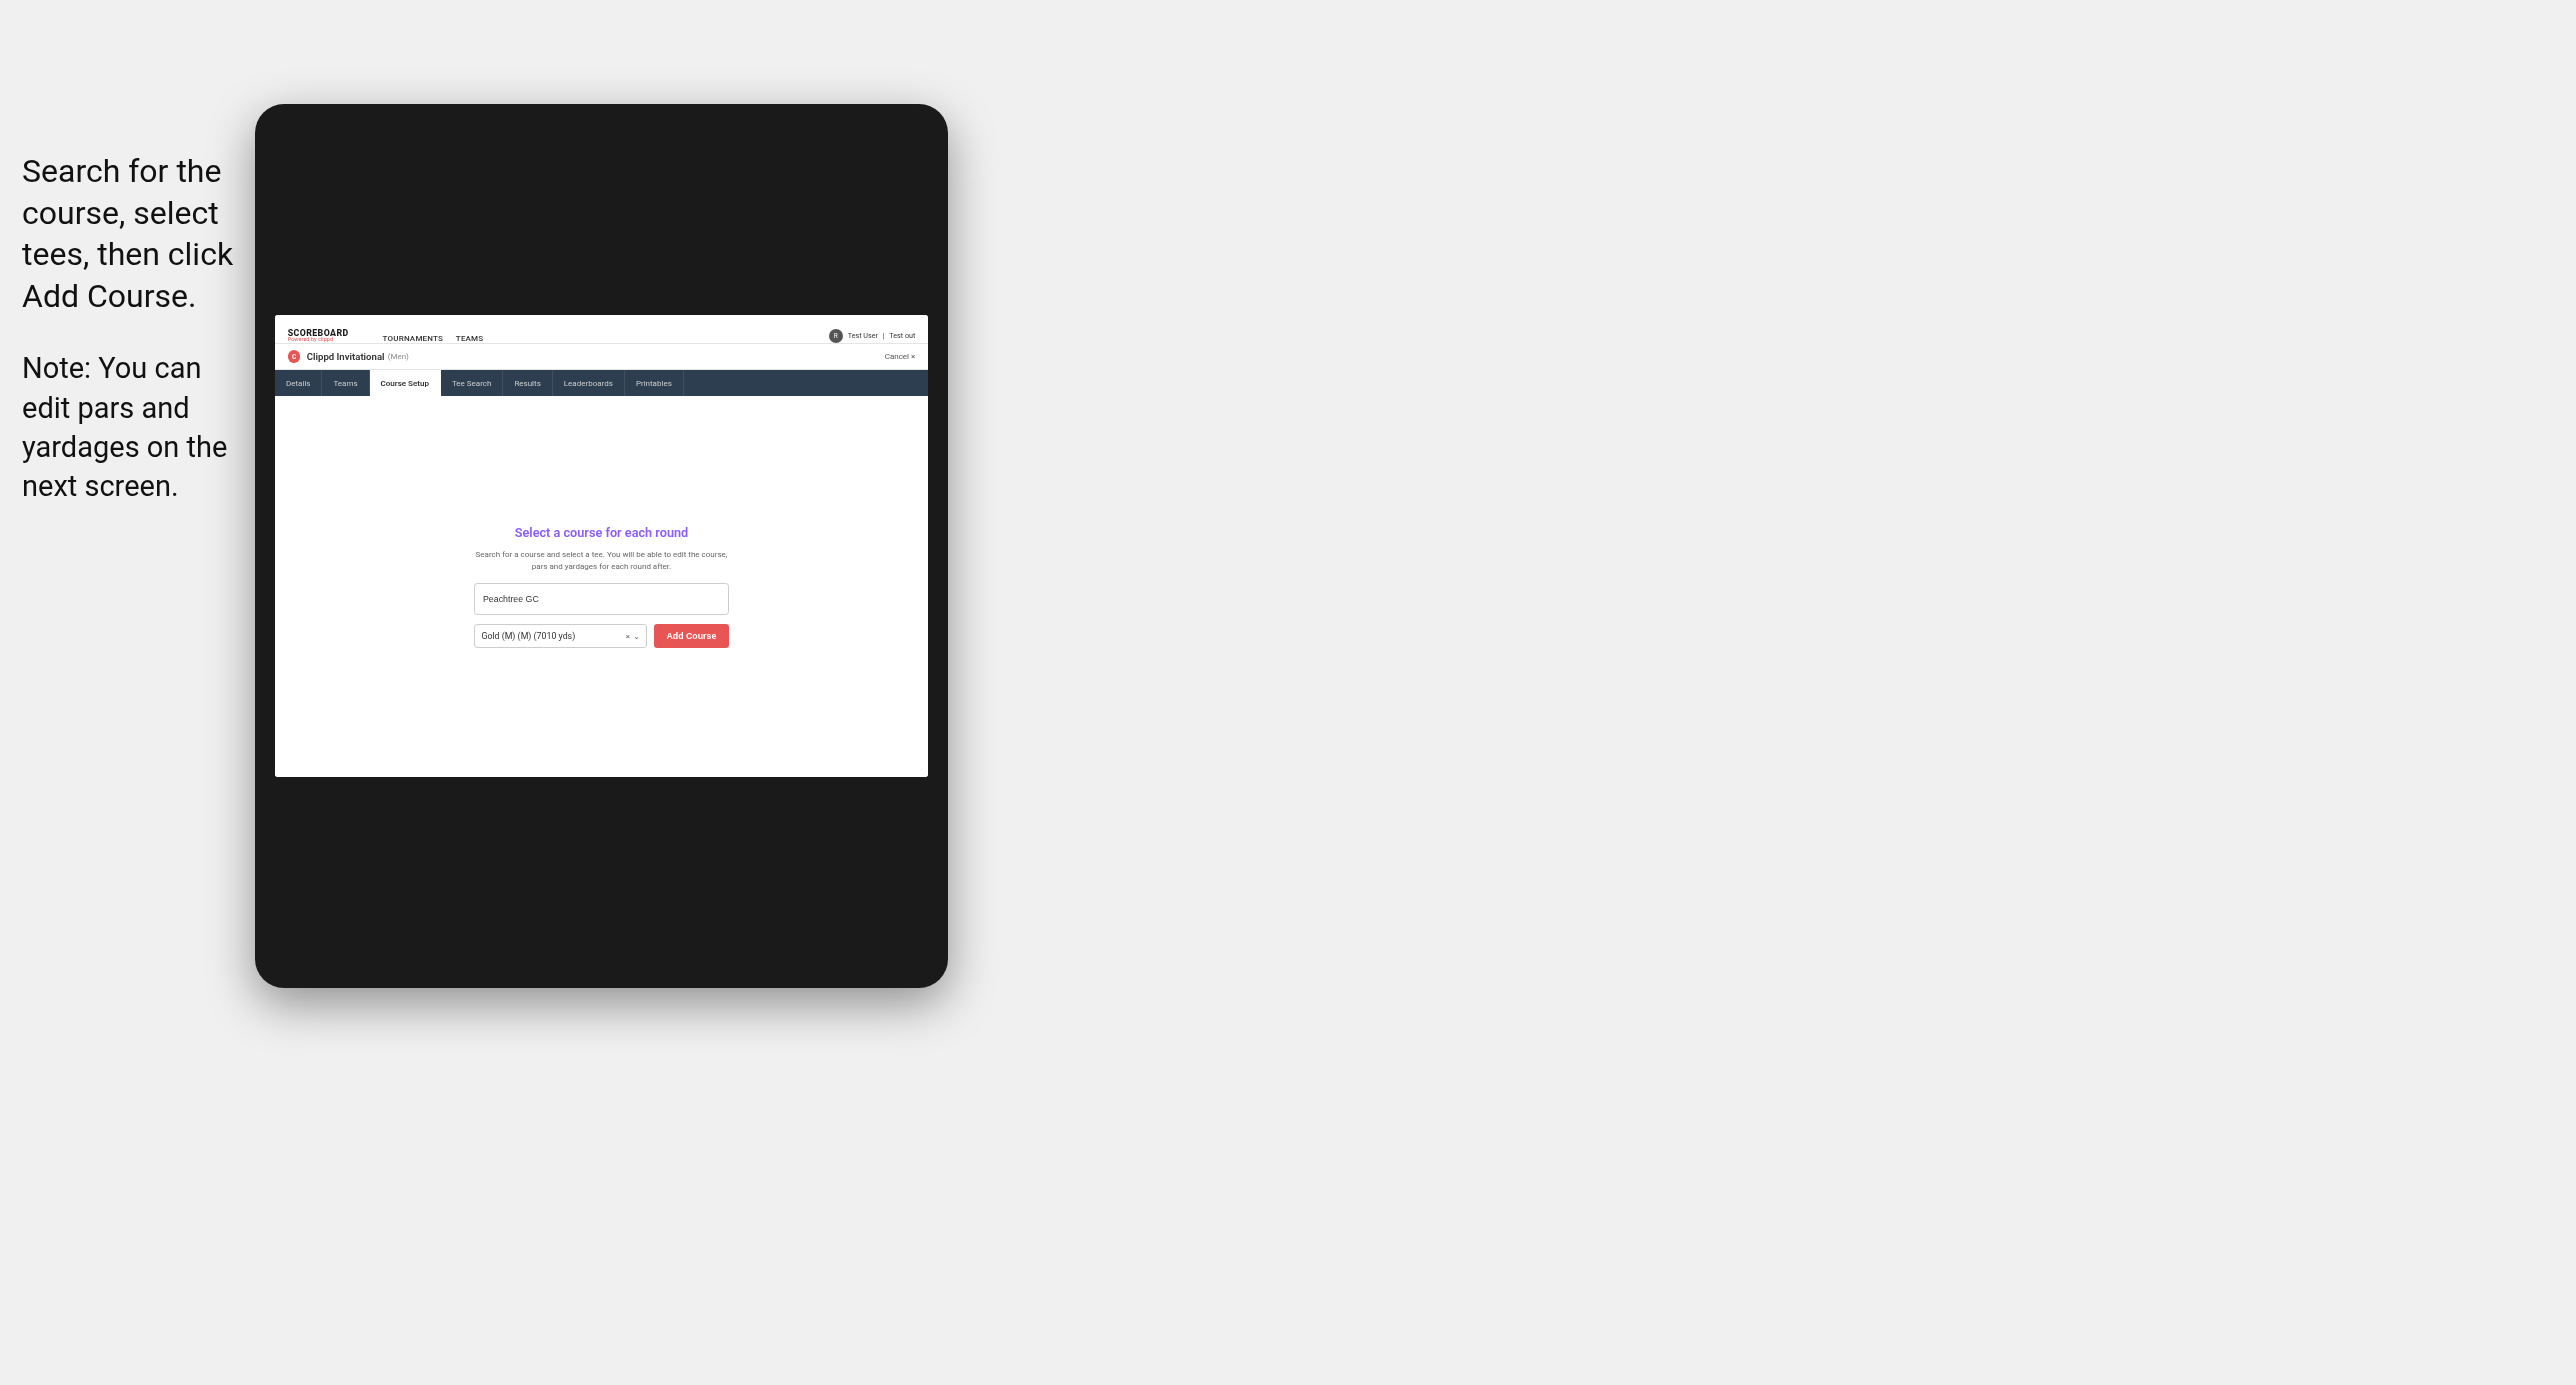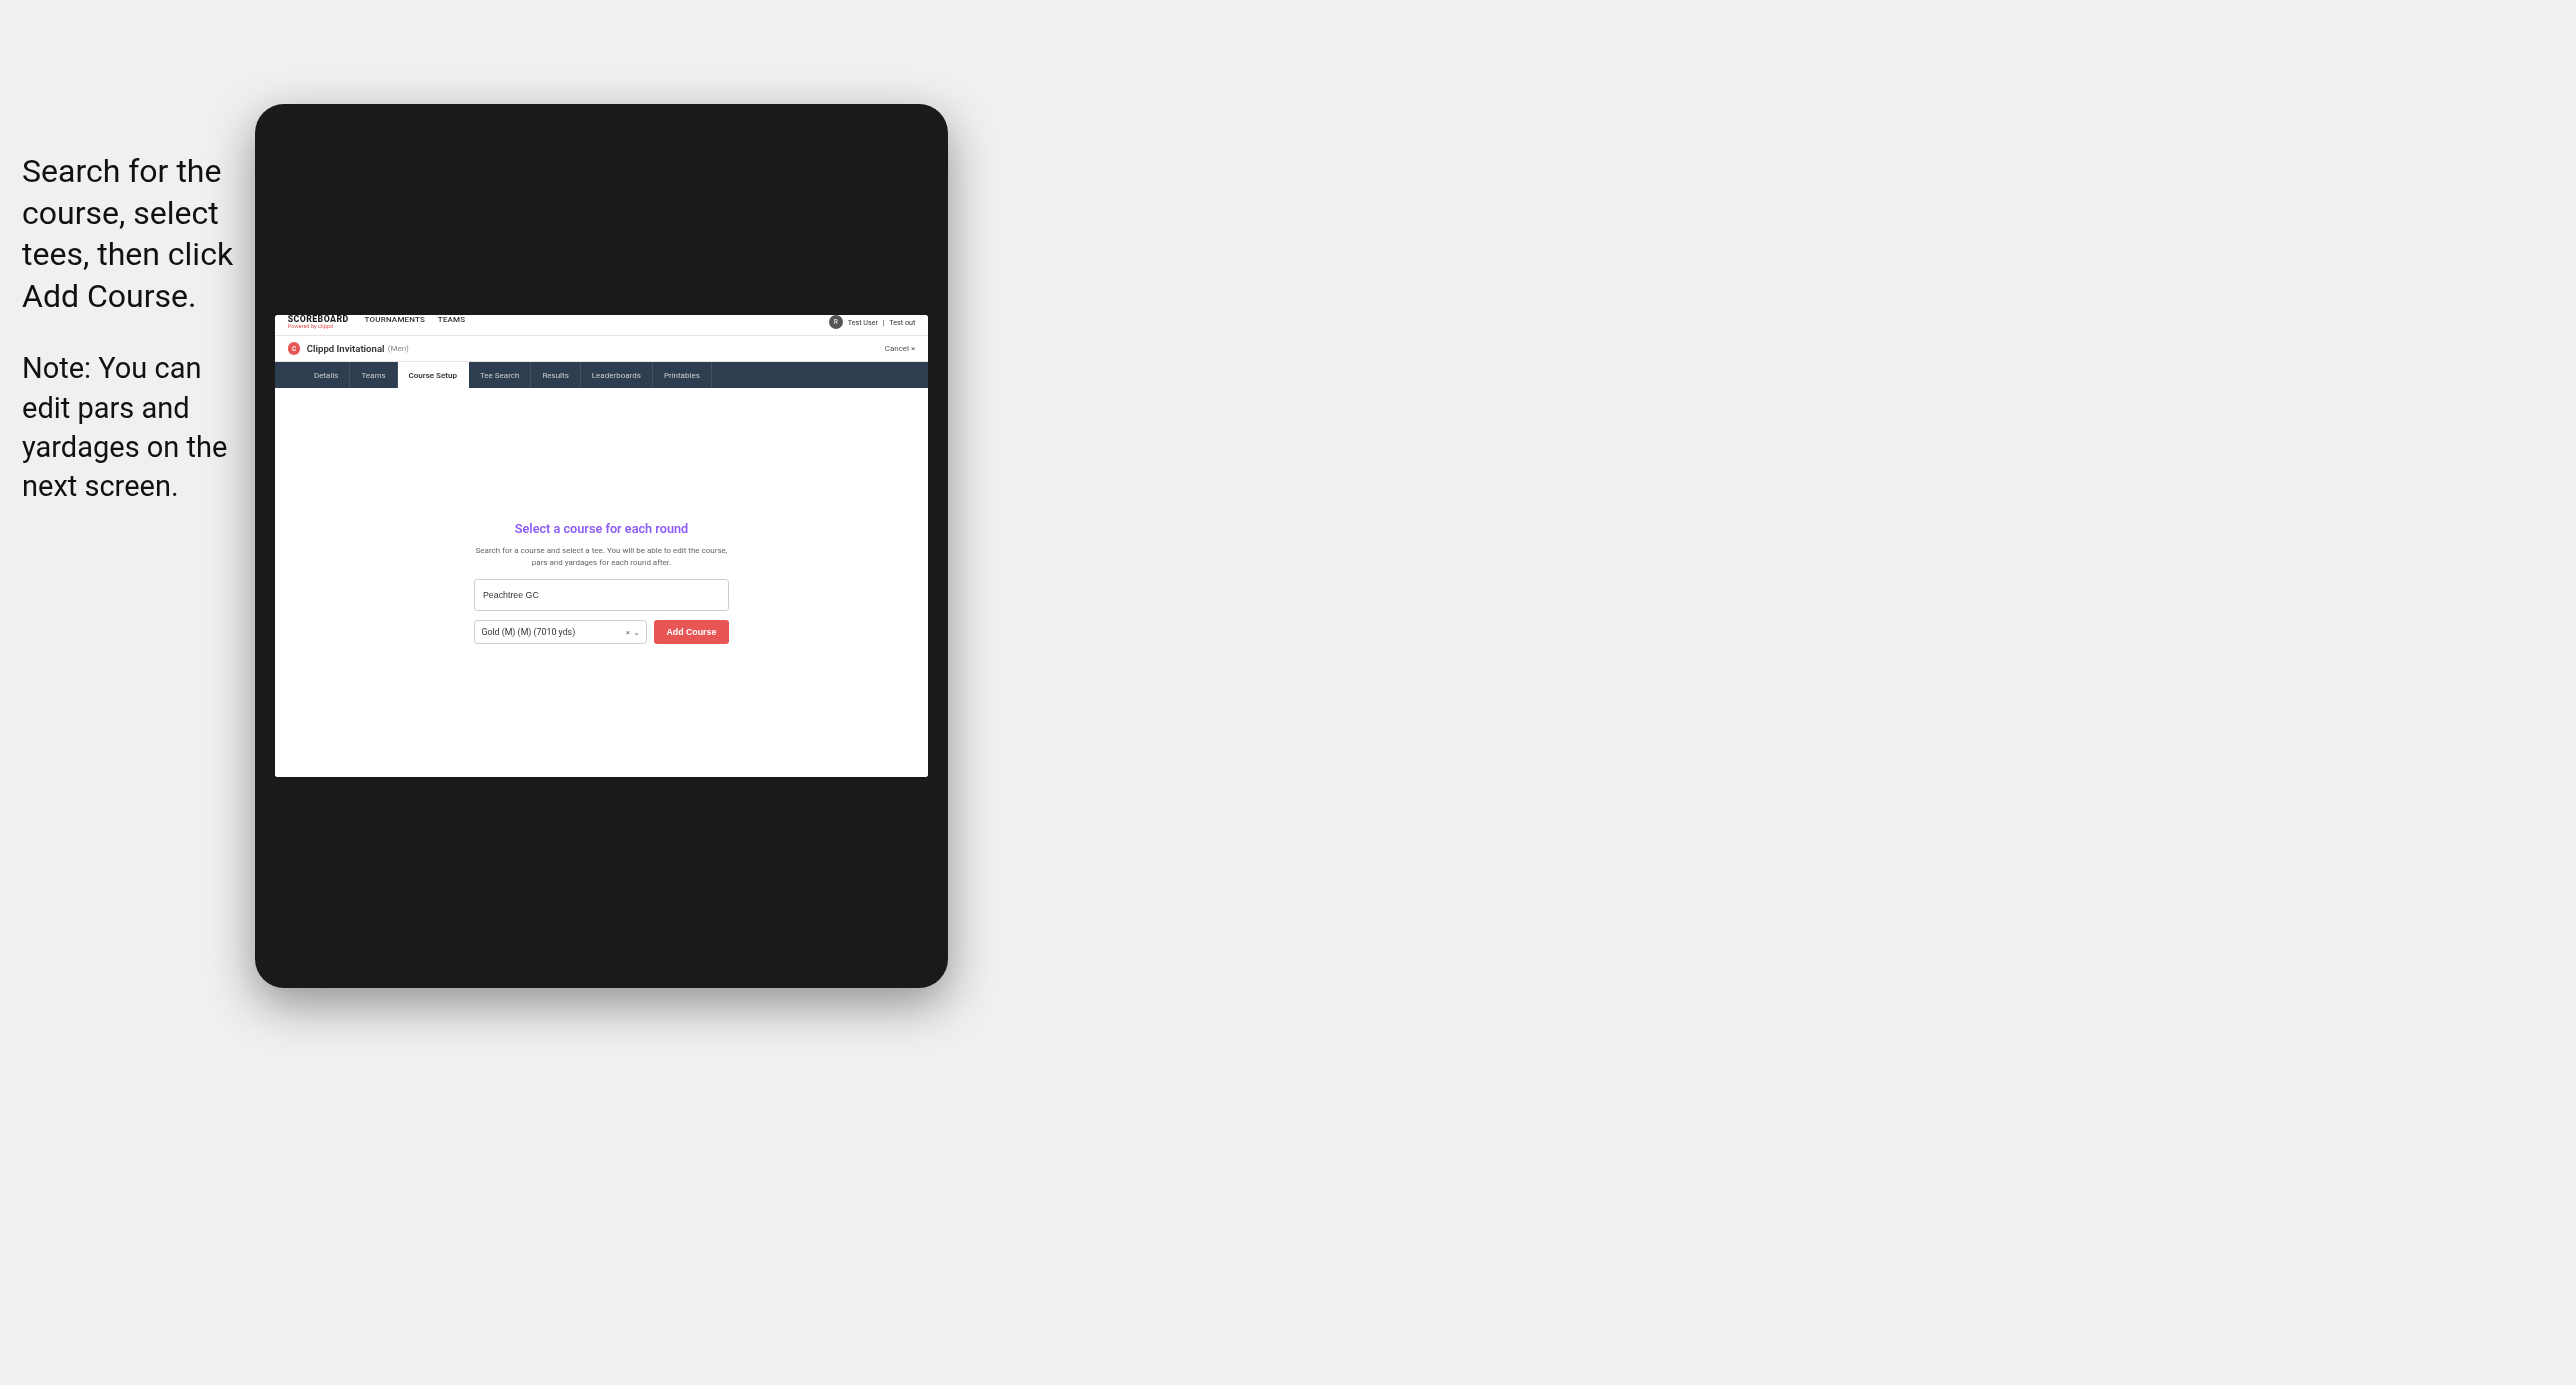--- a/index.html
+++ b/index.html
@@ -35,25 +35,26 @@
       overflow: hidden;
       display: flex;
       flex-direction: column;
       position: relative;
     }
 
     
     .topnav {
       background: #ffffff;
       display: flex;
-      align-items: flex-start;
+      align-items: flex-end;
       padding: 0 12.7px;
-      height: 21px;
+      height: 29px;
       border-bottom: 0.8px solid #e5e5e5;
       flex-shrink: 0;
+      gap: 18px;
     }
 
     .logo-area {
       display: flex;
       flex-direction: column;
       margin-right: 16px;
     }
 
     .logo-text {
       font-size: 8.8px;
@@ -156,21 +157,20 @@
       cursor: pointer;
     }
 
     
     .tabbar {
       background: #2c3e50;
       display: flex;
       align-items: center;
       flex-shrink: 0;
       height: 25.5px;
-      padding-left: 28px;
     }
 
     .tab-item {
       padding: 0 11px;
       height: 100%;
       display: flex;
       align-items: center;
       font-size: 8px;
       color: #ccc;
       cursor: pointer;

